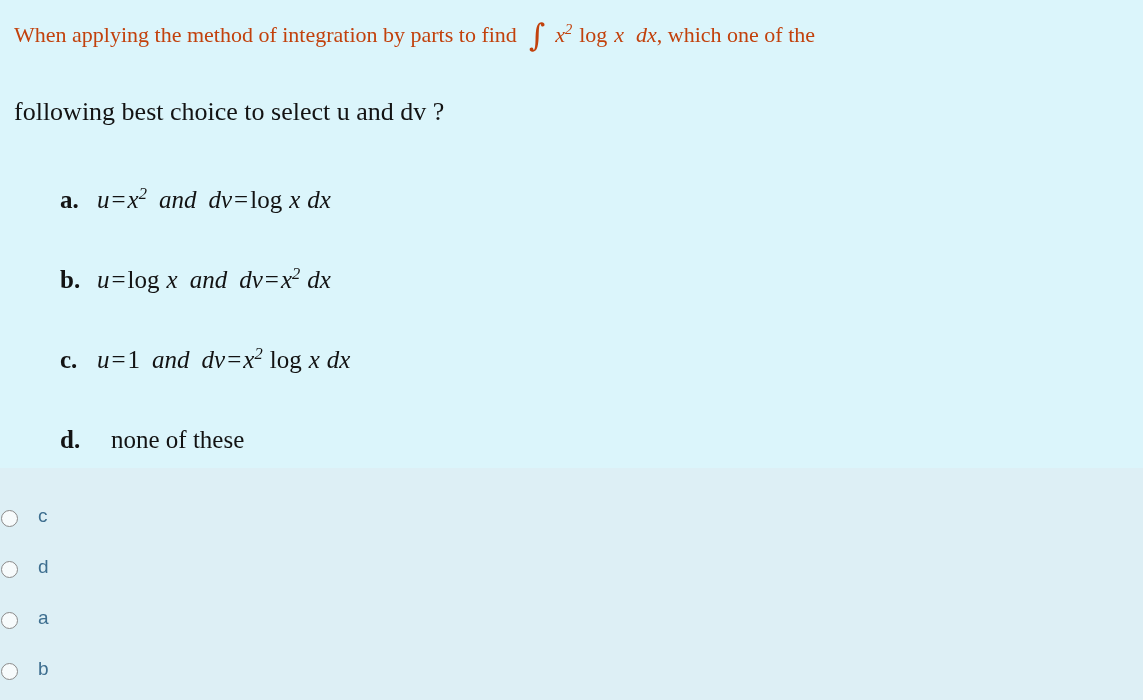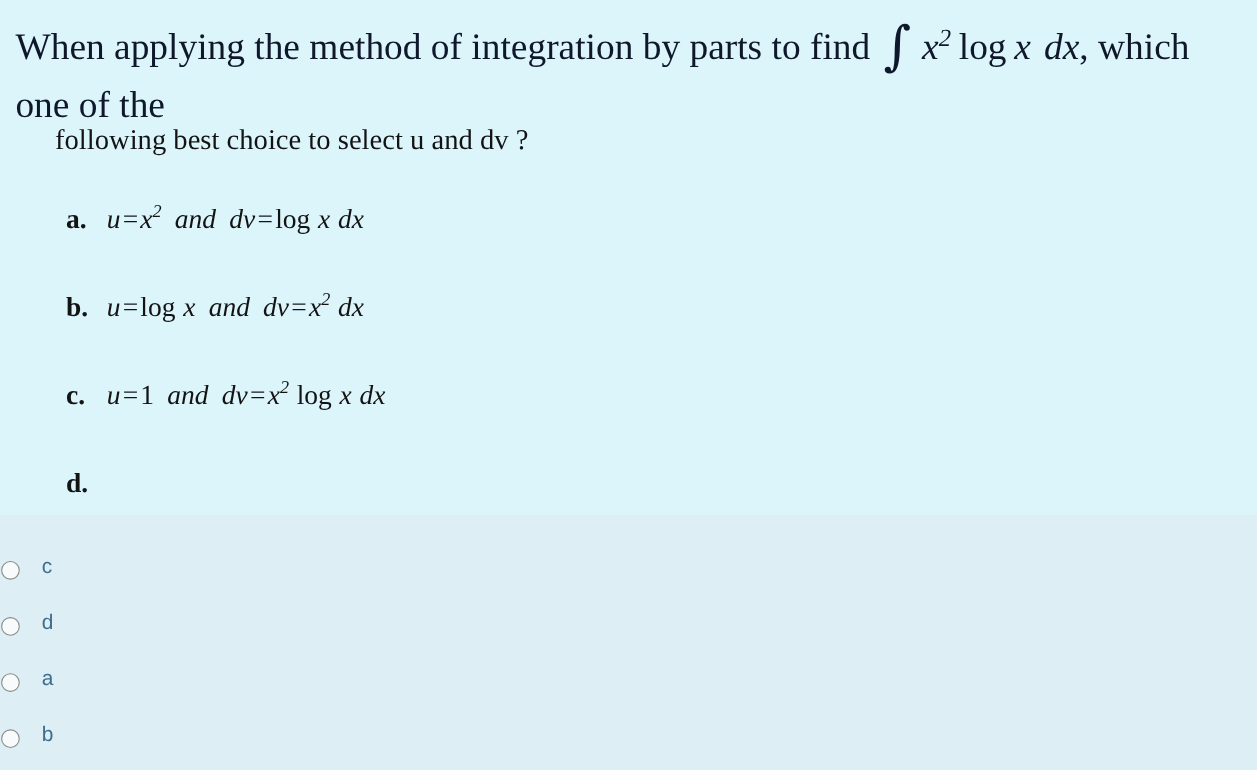--- a/index.html
+++ b/index.html
@@ -36,32 +36,31 @@
     height: 232px;
     background: #ddeff5;
   }
 
   
   .stem {
     position: absolute;
     left: 14px;
     top: 18px;
     width: 1115px;
-    color: #0f172a;
-    font-size: 34px;
+    color: #c2410c;
+    font-size: 22px;
     line-height: 1.52;
   }
   .stem-line2 {
     position: absolute;
     left: 14px;
-    top: 107px;
+    top: 92px;
     color: #131313;
     font-size: 26px;
     line-height: 1.52;
-    margin-left: 36px;
   }
 
   
   .mi { font-style: italic; }
   .mup { font-style: normal; }
   .sup {
     font-size: 0.66em;
     vertical-align: super;
     line-height: 0;
     font-style: italic;
@@ -172,20 +171,21 @@
       <span class="choice-body"><span class="mi">u</span><span class="eq">=</span><span class="mup">log</span><span class="sp"></span><span class="mi">x</span><span class="sp-wide"></span><span class="mi">and</span><span class="sp-wide"></span><span class="mi">dv</span><span class="eq">=</span><span class="mi">x</span><span class="sup">2</span><span class="sp"></span><span class="mi">dx</span></span>
     </div>
 
     <div class="choice">
       <span class="choice-letter">c.</span>
       <span class="choice-body"><span class="mi">u</span><span class="eq">=</span><span class="mup">1</span><span class="sp-wide"></span><span class="mi">and</span><span class="sp-wide"></span><span class="mi">dv</span><span class="eq">=</span><span class="mi">x</span><span class="sup">2</span><span class="sp"></span><span class="mup">log</span><span class="sp"></span><span class="mi">x</span><span class="sp"></span><span class="mi">dx</span></span>
     </div>
 
     <div class="choice">
       <span class="choice-letter">d.</span>
+      <span class="choice-body plain">none of these</span>
     </div>
 
   </div>
 
   <div class="radio-list">
 
     <div class="radio-row">
       <span class="radio-mark"></span>
       <span class="radio-label">c</span>
     </div>

